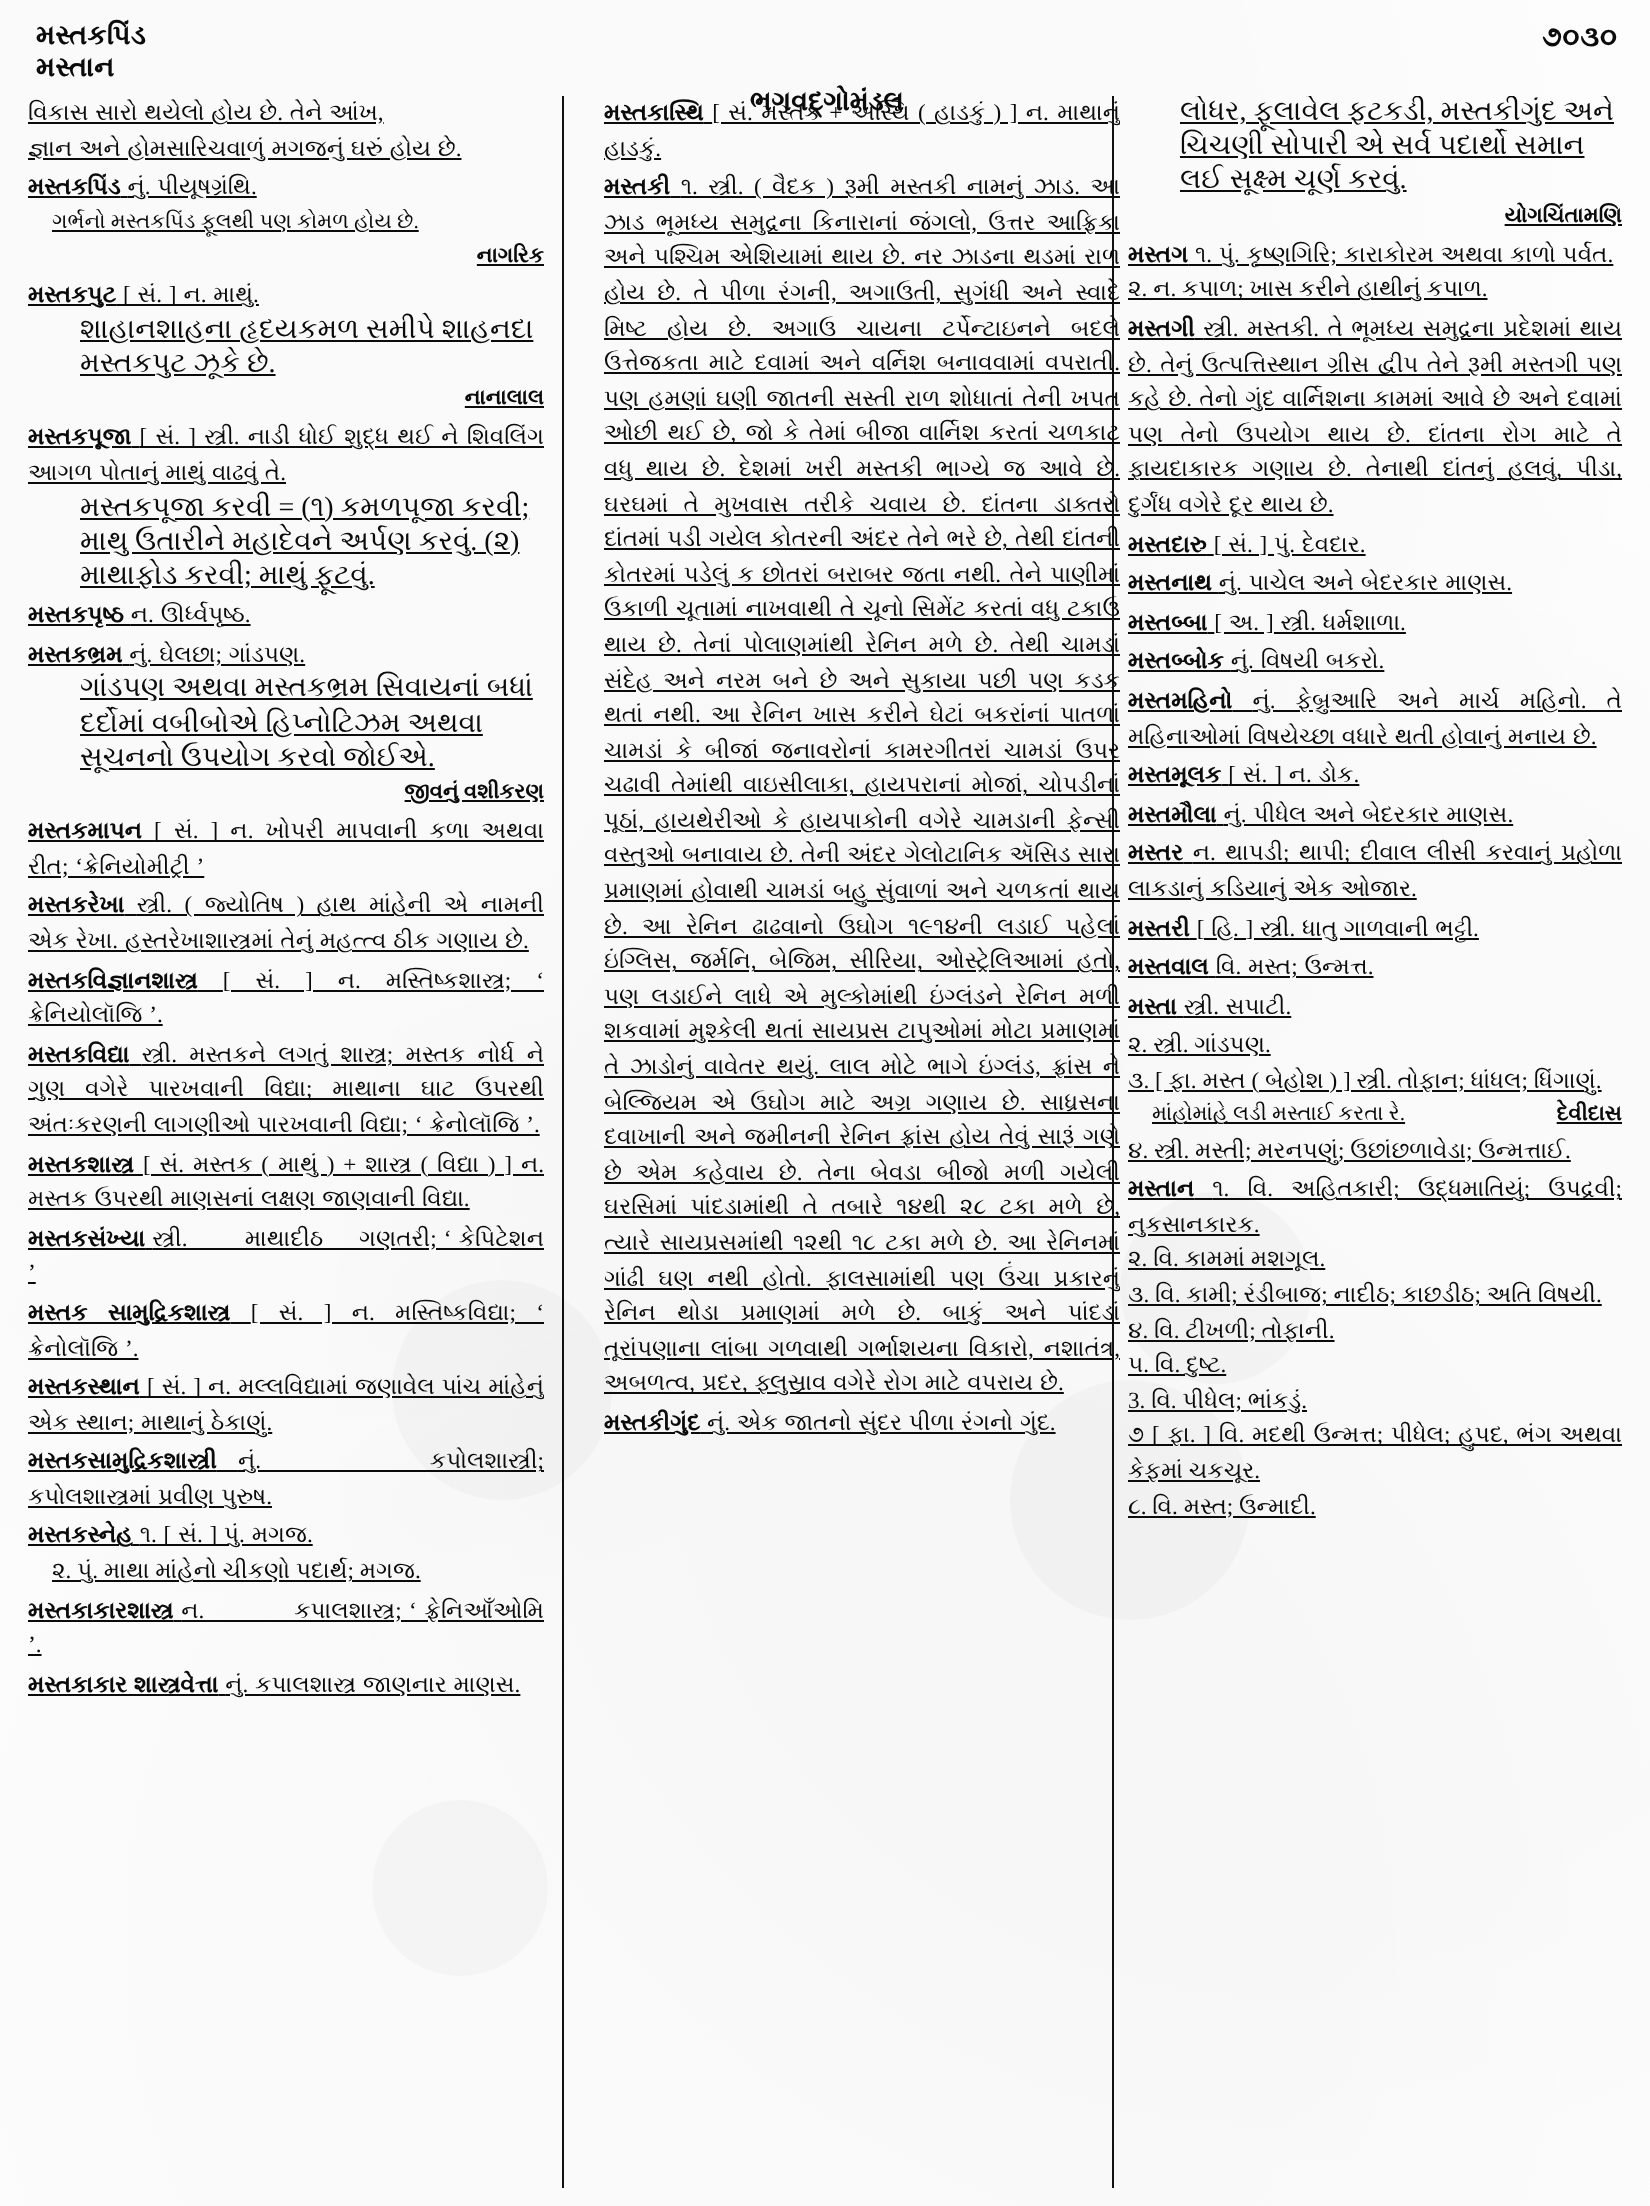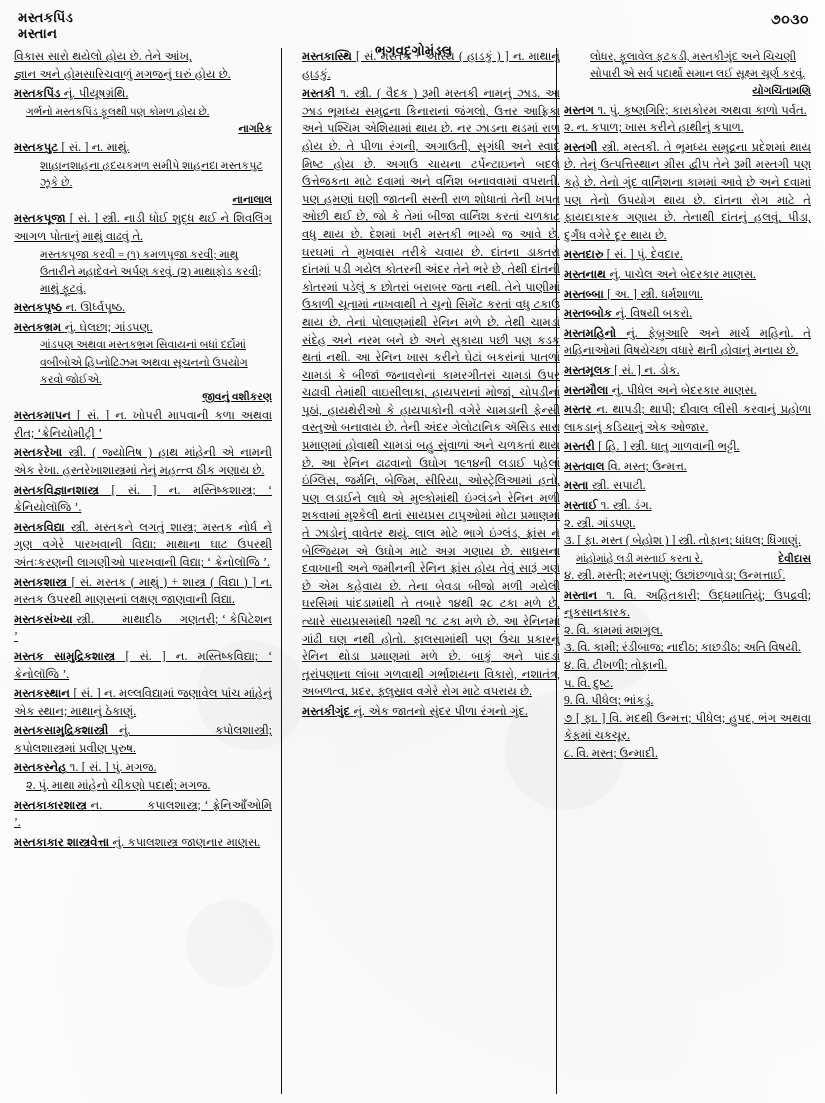--- a/index.html
+++ b/index.html
@@ -109,21 +109,21 @@
     font-size: 11.6px;
     line-height: 17.6px;
     text-align: justify;
     text-justify: inter-word;
     white-space: pre-wrap;
     word-spacing: 0.5px;
   }
   .hw { font-weight: bold; }
   .ind1 { text-indent: 0; padding-left: 12px; }
   .quote {
-    font-size: 11px;
+    font-size: 14px;
     line-height: 17.2px;
     padding-left: 26px;
     display: block;
   }
   .cite {
     font-size: 10.6px;
     line-height: 17.2px;
     text-align: right;
     font-weight: bold;
     display: block;
@@ -324,37 +324,36 @@
 
       <div class="entry">
         <div class="line"><span class="hw">મસ્તવાલ</span> <span>વિ. મસ્ત; ઉન્મત્ત.</span></div>
       </div>
 
       <div class="entry">
         <div class="line"><span class="hw">મસ્તા</span> <span>સ્ત્રી. સપાટી.</span></div>
       </div>
 
       <div class="entry">
-        <div class="line"><span class="hw">મસ્તાઈ</span> <span>૧. સ્ત્રી. ડંગ.</span></div>
         <div class="sense">૨. સ્ત્રી. ગાંડપણ.</div>
         <div class="sense">૩. [ ફા. મસ્ત ( બેહોશ ) ] સ્ત્રી. તોફાન; ધાંધલ; ધિંગાણું.</div>
         <div class="citeline">
           <span class="q">માંહોમાંહે લડી મસ્તાઈ કરતા રે.</span>
           <span class="c">દેવીદાસ</span>
         </div>
         <div class="sense">૪. સ્ત્રી. મસ્તી;     મરનપણું;     ઉછાંછળાવેડા; ઉન્મત્તાઈ.</div>
       </div>
 
       <div class="entry">
         <div class="line"><span class="hw">મસ્તાન</span> <span>૧. વિ. અહિતકારી; ઉદ્ધમાતિયું; ઉપદ્રવી; નુકસાનકારક.</span></div>
         <div class="sense">૨. વિ. કામમાં મશગૂલ.</div>
         <div class="sense">૩. વિ. કામી; રંડીબાજ; નાદીઠ; કાછડીઠ; અતિ વિષયી.</div>
         <div class="sense">૪. વિ. ટીખળી; તોફાની.</div>
         <div class="sense">૫. વિ. દુષ્ટ.</div>
-        <div class="sense">9. વિ. પીધેલ; ભાંકડું.</div>
+        <div class="sense">3. વિ. પીધેલ; ભાંકડું.</div>
         <div class="sense">૭ [ ફા. ] વિ. મદથી ઉન્મત્ત; પીધેલ; હુપદ, ભંગ અથવા કેફમાં ચકચૂર.</div>
         <div class="sense">૮. વિ. મસ્ત; ઉન્માદી.</div>
       </div>
 
     </div>
 
   </div>
 </div>
 
 </body></html>

